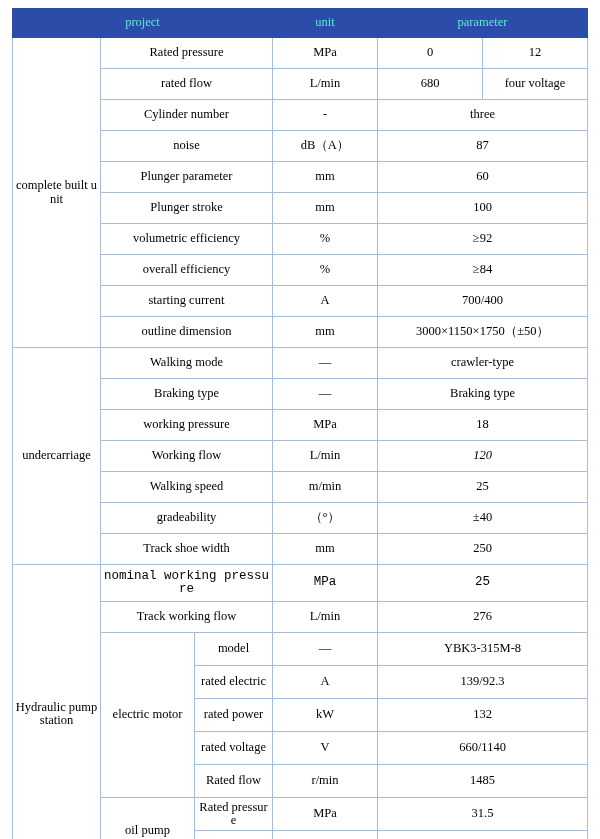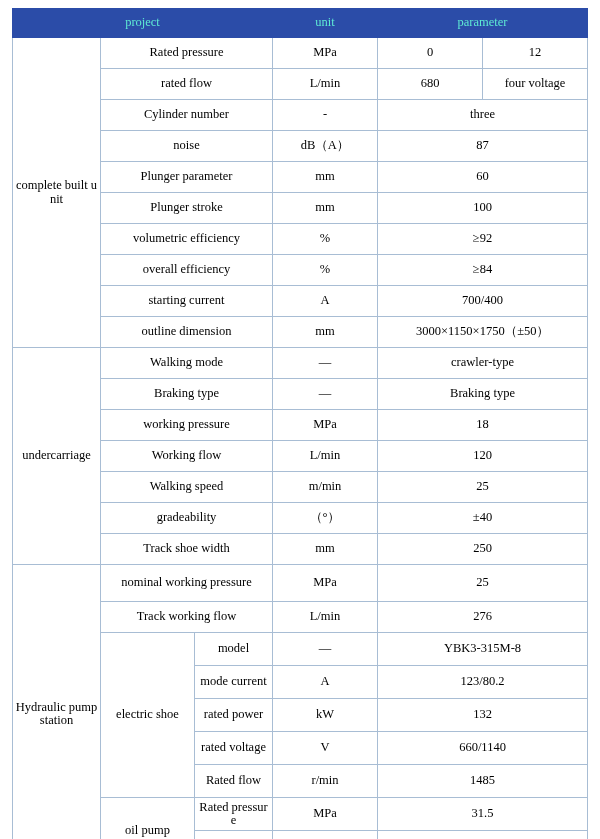--- a/index.html
+++ b/index.html
@@ -46,23 +46,23 @@
     border: 1px solid #2b4ca8;
     height: 28px;
     font-size: 12.5px;
     word-break: normal;
   }
   td.group {
     word-break: break-all;
     font-size: 12.5px;
   }
   td.r1 { height: 30px; }
-  td.r2 { height: 36px; }
+  td.r2 { height: 36px; font-family: Liberation Mono, monospace; }
   td.rtall { height: 32px; }
-  .italic-val { }
+  .italic-val { font-style: italic; }
   
   col.c-group  { width: 88px; }
   col.c-sub    { width: 94px; }
   col.c-item   { width: 78px; }
   col.c-unit   { width: 105px; }
   col.c-pa     { width: 105px; }
   col.c-pb     { width: 105px; }
 </style>
 </head>
 <body>
@@ -183,29 +183,29 @@
       <td class="r2">MPa</td>
       <td class="r2" colspan="2">25</td>
     </tr>
     <tr>
       <td class="r1" colspan="2">Track working flow</td>
       <td class="r1">L/min</td>
       <td class="r1" colspan="2">276</td>
     </tr>
 
     <tr>
-      <td class="group rtall" rowspan="5">electric shoe</td>
+      <td class="group rtall" rowspan="5">electric motor</td>
       <td class="rtall">model</td>
       <td class="rtall">—</td>
       <td class="rtall" colspan="2">YBK3-315M-8</td>
     </tr>
     <tr>
-      <td class="rtall">mode current</td>
+      <td class="rtall">rated electric</td>
       <td class="rtall">A</td>
-      <td class="rtall" colspan="2">123/80.2</td>
+      <td class="rtall" colspan="2">139/92.3</td>
     </tr>
     <tr>
       <td class="rtall">rated power</td>
       <td class="rtall">kW</td>
       <td class="rtall" colspan="2">132</td>
     </tr>
     <tr>
       <td class="rtall">rated voltage</td>
       <td class="rtall">V</td>
       <td class="rtall" colspan="2">660/1140</td>

